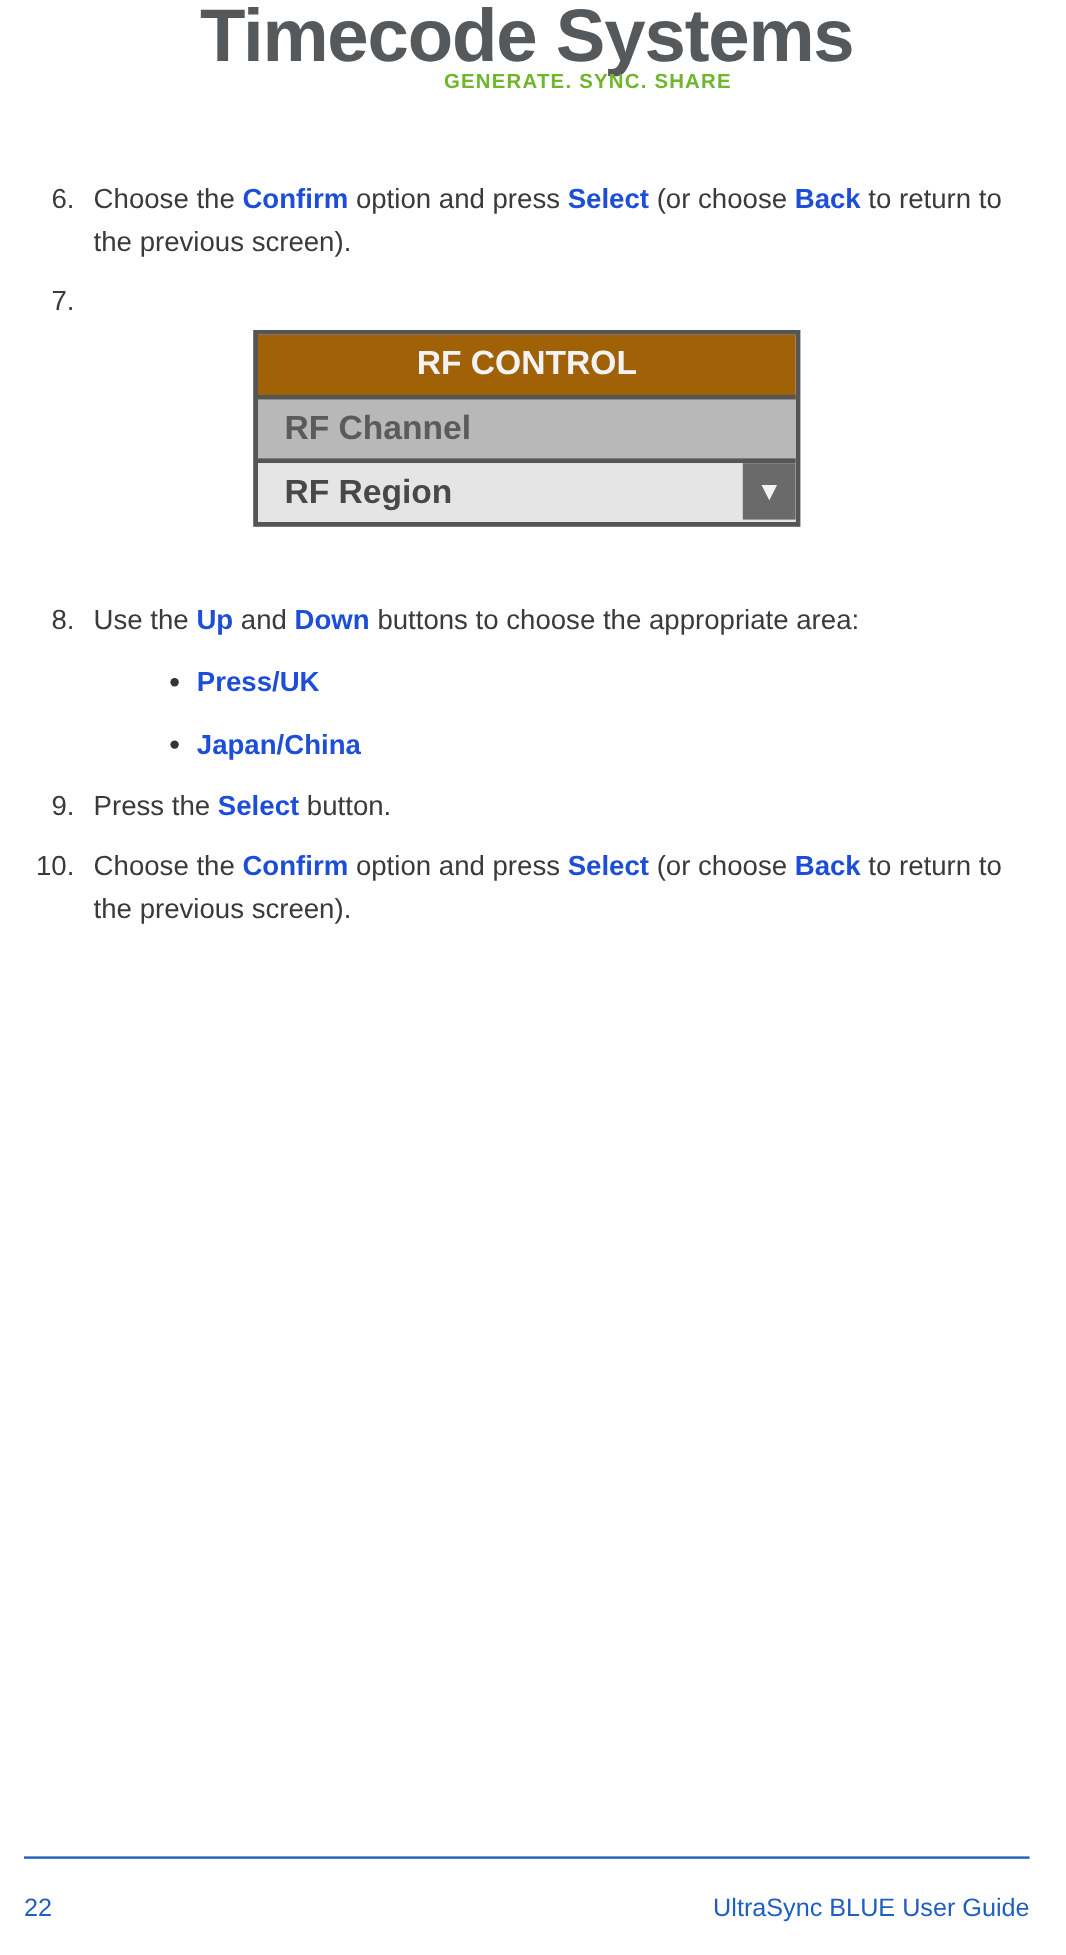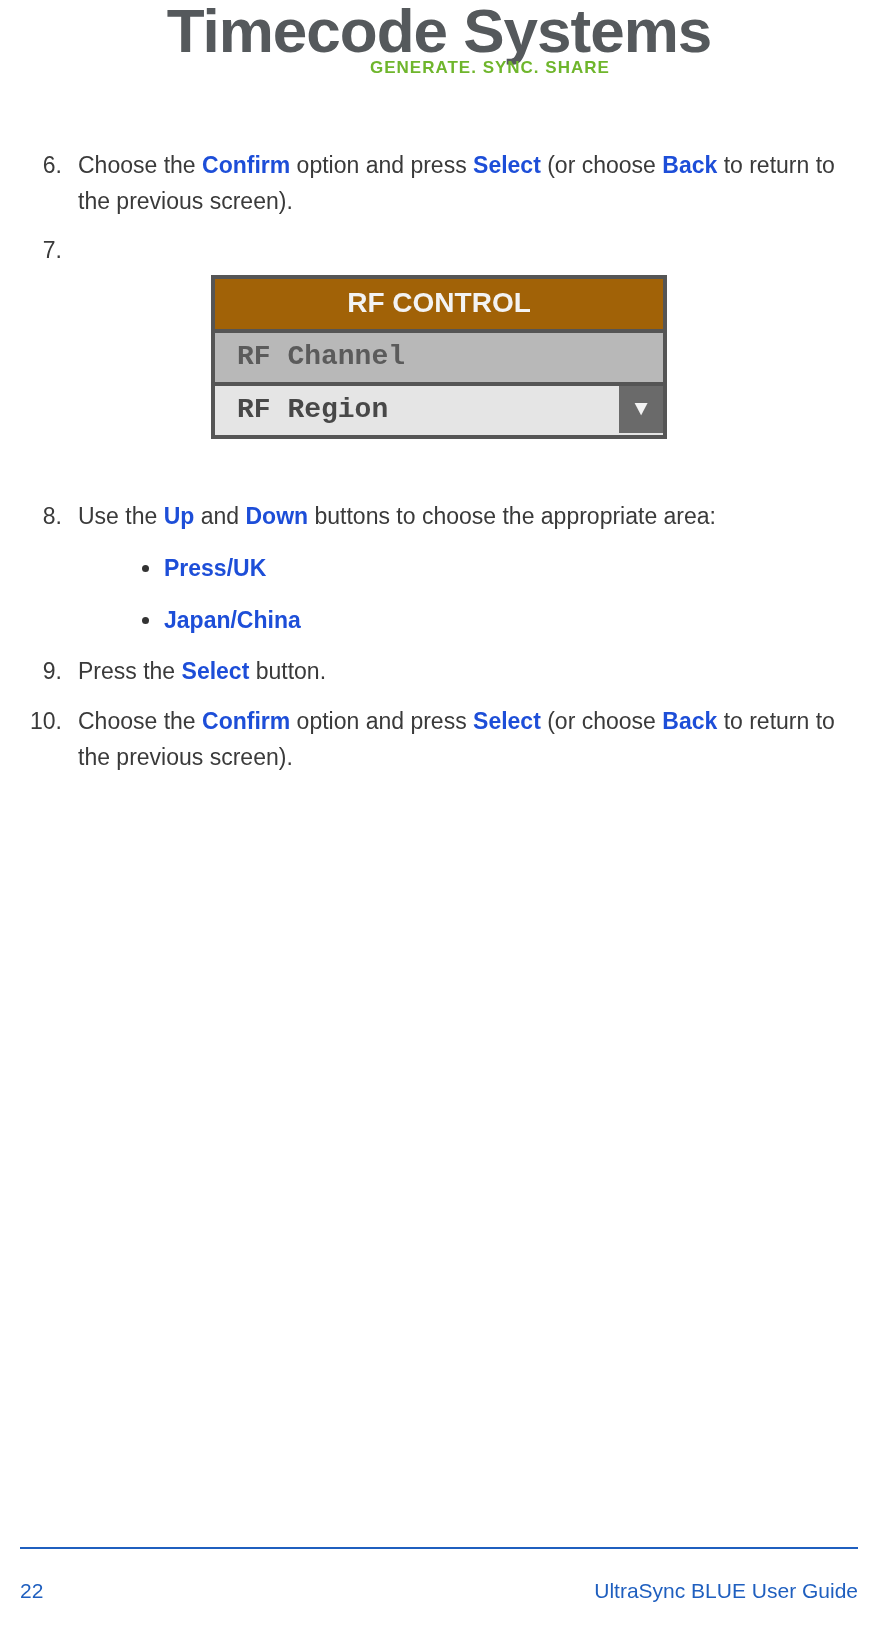--- a/index.html
+++ b/index.html
@@ -88,21 +88,20 @@
   .rf-row {
     background: #b8b8b8;
     color: #5b5b5b;
     font-size: 28px;
     font-weight: 700;
     padding: 0 0 2px 22px;
     border-bottom: 4px solid #555;
     display: flex;
     align-items: center;
     justify-content: space-between;
-    font-family: Liberation Mono, monospace;
   }
   .rf-row.selected {
     background: #e5e5e5;
     color: #484848;
     border-bottom: none;
   }
   .rf-row .arrow {
     width: 44px;
     background: #6a6a6a;
     color: #f3f3f3;

